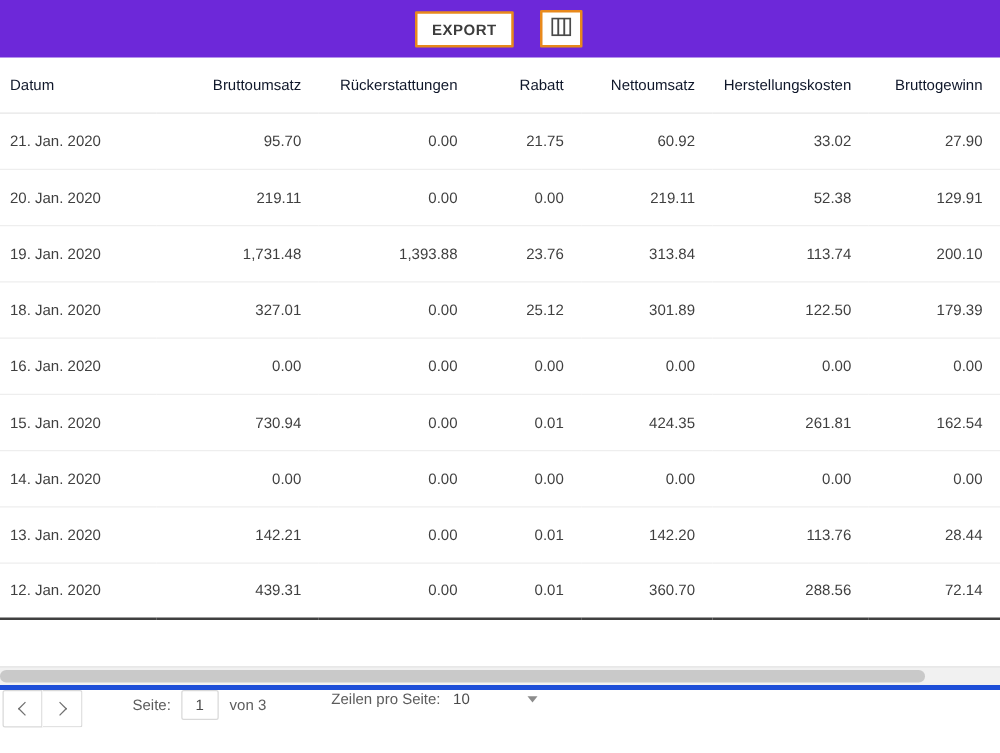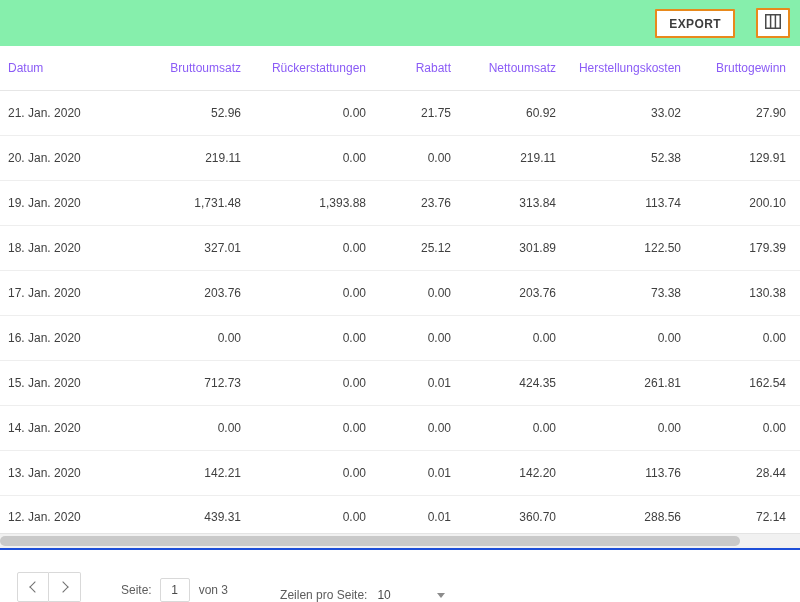--- a/index.html
+++ b/index.html
@@ -24,24 +24,24 @@
     flex-direction: column;
     background: #ffffff;
   }
 
   
   .toolbar {
     height: 46px;
     flex: 0 0 46px;
     display: flex;
     align-items: center;
-    justify-content: flex-end;
+    justify-content: center;
     padding: 0 10px 0 8px;
     box-sizing: border-box;
-    background: #86efac;
+    background: #6d28d9;
     gap: 21px;
   }
   .export-button {
     border: 2px solid #e8891c;
     background: #ffffff;
     color: #3d3d3d;
     font-family: "Liberation Sans", sans-serif;
     font-size: 12px;
     font-weight: bold;
     letter-spacing: 0.4px;
@@ -73,21 +73,21 @@
     position: relative;
   }
   table.data-table {
     width: 100%;
     border-collapse: collapse;
     table-layout: fixed;
   }
   table.data-table th {
     font-weight: normal;
     font-size: 12px;
-    color: #8b5cf6;
+    color: #0f172a;
     padding: 0 14px 0 0;
     height: 44px;
     vertical-align: middle;
     text-align: right;
     border-bottom: 1px solid #e6e6e6;
     box-sizing: border-box;
     white-space: nowrap;
   }
   table.data-table th.col-date,
   table.data-table td.col-date {
@@ -135,25 +135,25 @@
     width: 740px;
     background: #c9c9c9;
     border-radius: 5px;
   }
 
   
   .footer {
     flex: 0 0 54px;
     height: 54px;
     display: flex;
-    align-items: flex-end;
-    padding-left: 17px;
-    box-sizing: border-box;
-    background: #ffffff;
-    border-top: 2px solid #1d4ed8;
+    align-items: flex-start;
+    padding-left: 2px;
+    box-sizing: border-box;
+    background: #ffffff;
+    border-top: 4px solid #1d4ed8;
   }
   .nav-btn {
     width: 32px;
     height: 30px;
     border: 1px solid #d9d9d9;
     background: #ffffff;
     display: flex;
     align-items: center;
     justify-content: center;
     cursor: pointer;
@@ -258,21 +258,21 @@
           <th>Rückerstattungen</th>
           <th>Rabatt</th>
           <th>Nettoumsatz</th>
           <th>Herstellungskosten</th>
           <th>Bruttogewinn</th>
         </tr>
       </thead>
       <tbody>
         <tr>
           <td class="col-date">21. Jan. 2020</td>
-          <td>52.96</td>
+          <td>95.70</td>
           <td>0.00</td>
           <td>21.75</td>
           <td>60.92</td>
           <td>33.02</td>
           <td>27.90</td>
         </tr>
         <tr>
           <td class="col-date">20. Jan. 2020</td>
           <td>219.11</td>
           <td>0.00</td>
@@ -293,40 +293,31 @@
         <tr>
           <td class="col-date">18. Jan. 2020</td>
           <td>327.01</td>
           <td>0.00</td>
           <td>25.12</td>
           <td>301.89</td>
           <td>122.50</td>
           <td>179.39</td>
         </tr>
         <tr>
-          <td class="col-date">17. Jan. 2020</td>
-          <td>203.76</td>
-          <td>0.00</td>
-          <td>0.00</td>
-          <td>203.76</td>
-          <td>73.38</td>
-          <td>130.38</td>
-        </tr>
-        <tr>
           <td class="col-date">16. Jan. 2020</td>
           <td>0.00</td>
           <td>0.00</td>
           <td>0.00</td>
           <td>0.00</td>
           <td>0.00</td>
           <td>0.00</td>
         </tr>
         <tr>
           <td class="col-date">15. Jan. 2020</td>
-          <td>712.73</td>
+          <td>730.94</td>
           <td>0.00</td>
           <td>0.01</td>
           <td>424.35</td>
           <td>261.81</td>
           <td>162.54</td>
         </tr>
         <tr>
           <td class="col-date">14. Jan. 2020</td>
           <td>0.00</td>
           <td>0.00</td>

